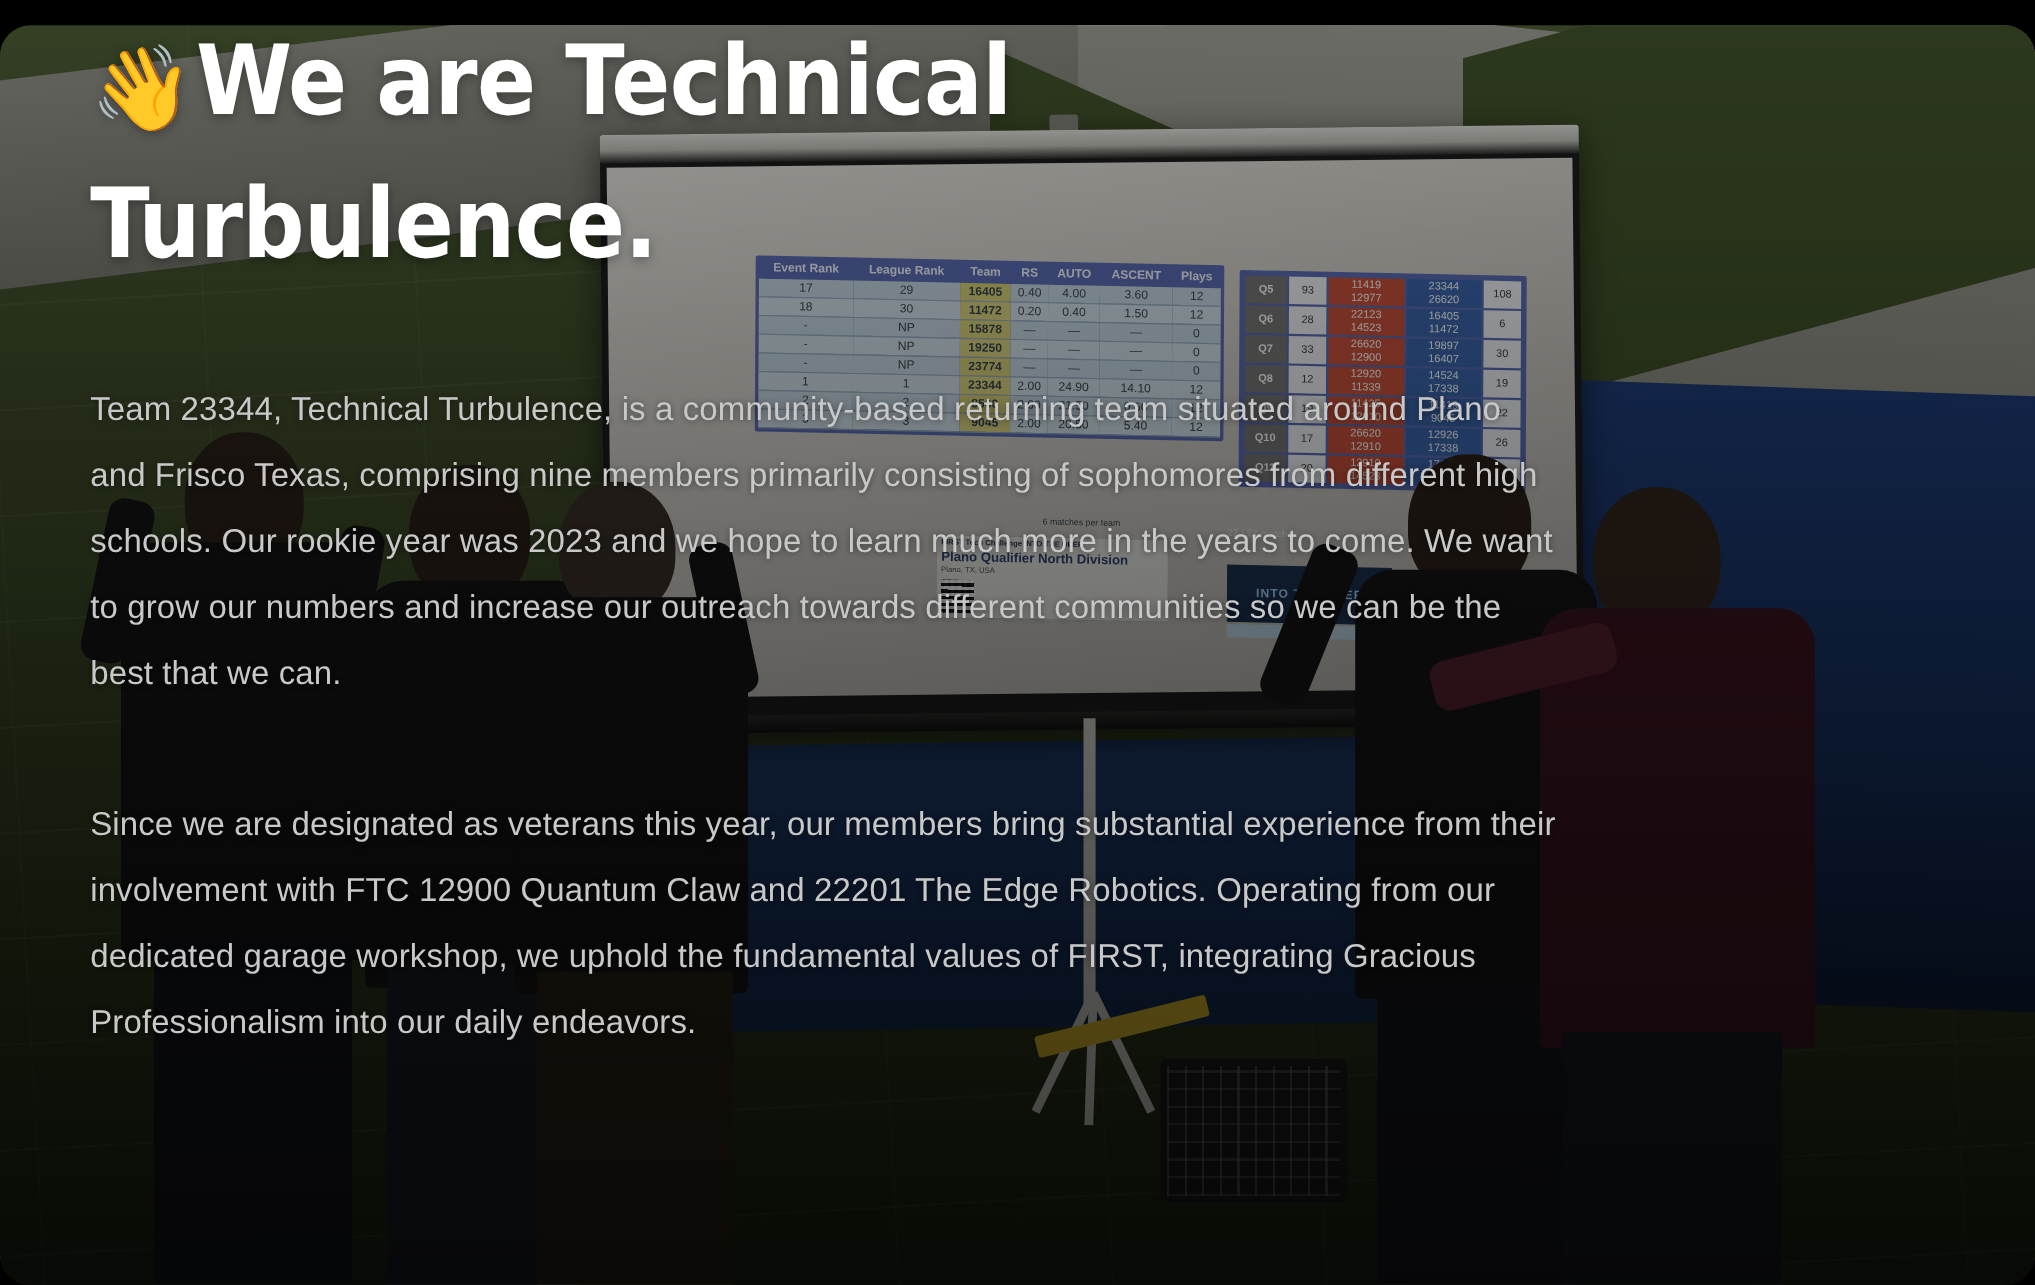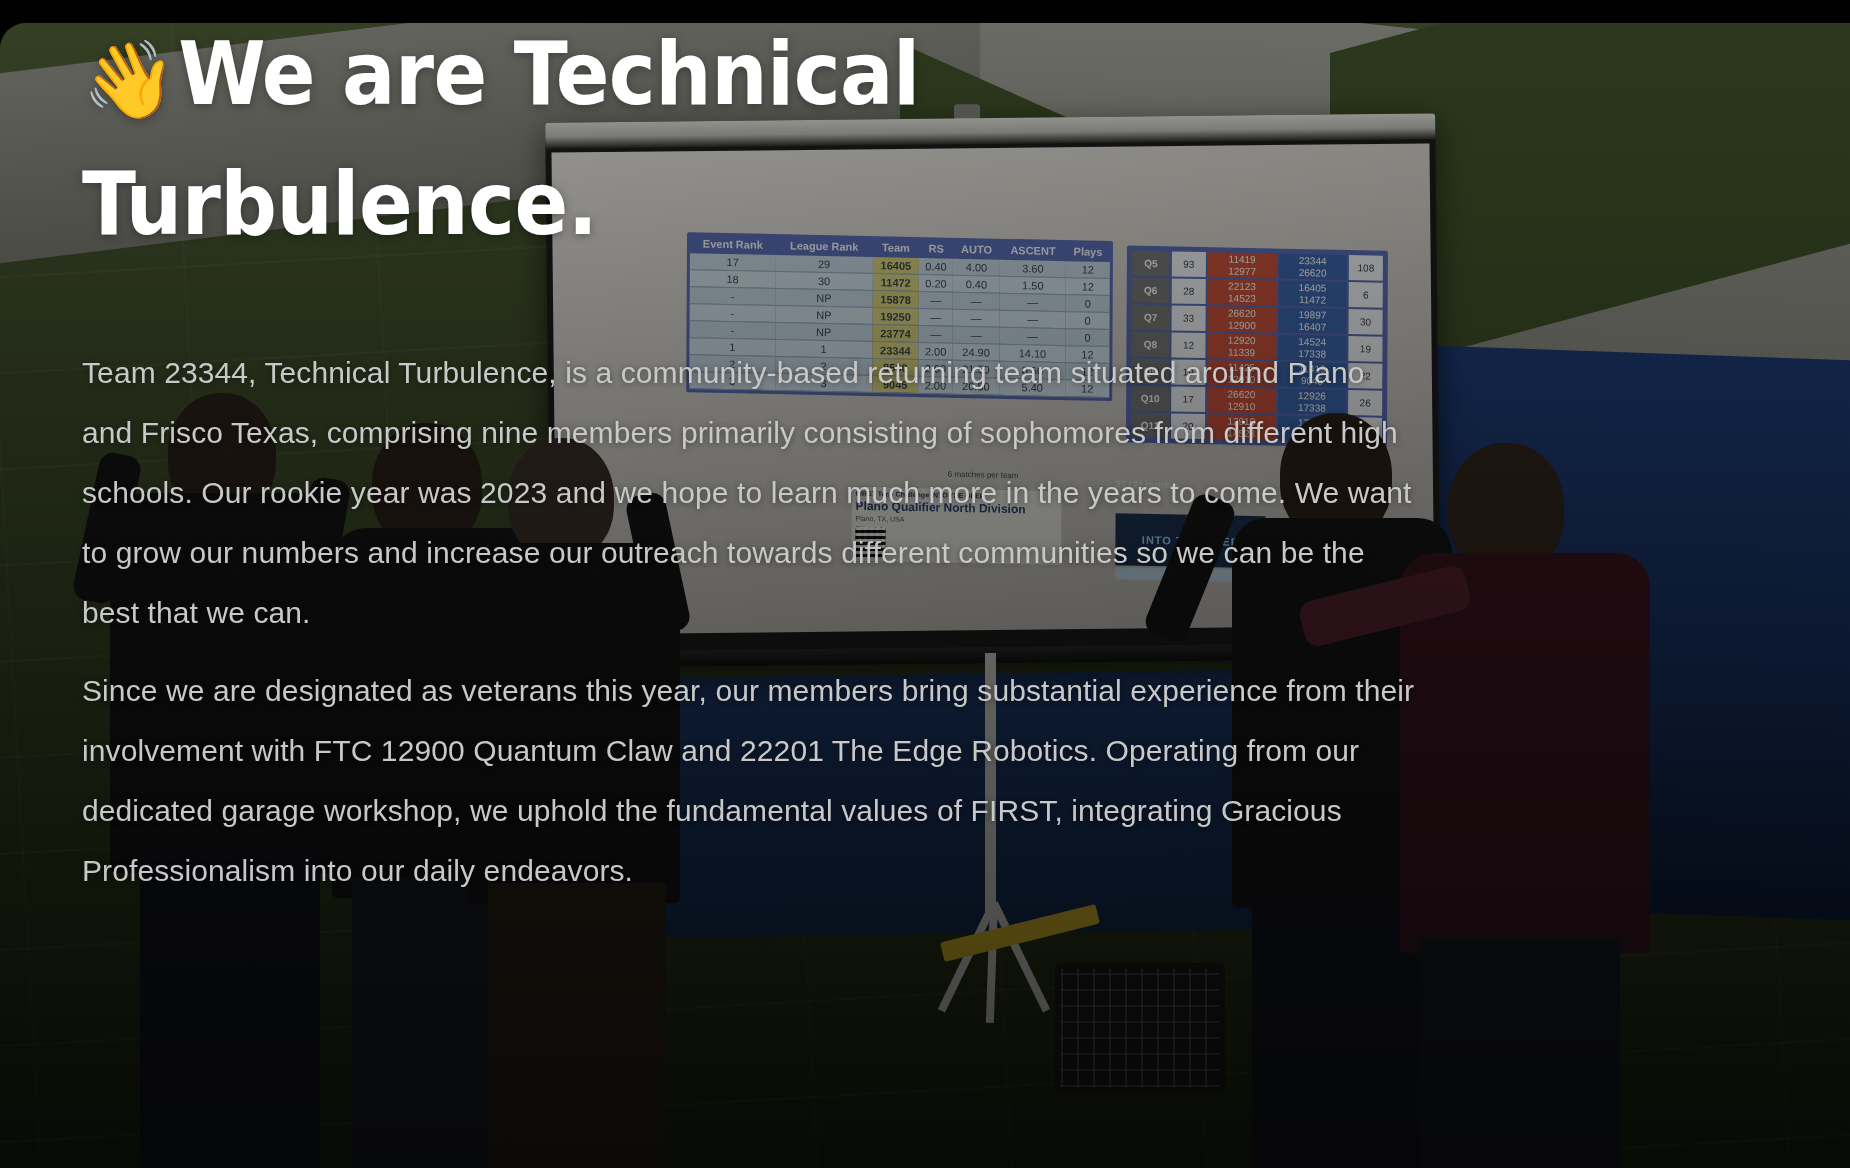--- a/index.html
+++ b/index.html
@@ -26,20 +26,21 @@
   
   #page {
     position: absolute;
     left: 0;
     top: 23px;
     width: 1850px;
     height: 1145px;
     overflow: hidden;
     border-top-left-radius: 26px;
     background: #0d0f0a;
+    border-radius: 28px;
   }
 
   
   #photo {
     position: absolute;
     inset: 0;
     overflow: hidden;
   }
 
   
@@ -385,21 +386,21 @@
     width: 1336px;
     margin: 0;
     color: #c8c8c8;
     font-family: "Liberation Sans", sans-serif;
     font-size: 30px;
     line-height: 60px;
     letter-spacing: 0.1px;
     text-shadow: 0 1px 6px rgba(0,0,0,0.45);
   }
   #para-1 { top: 320px; }
-  #para-2 { top: 638px; }
+  #para-2 { top: 697px; }
 </style>
 </head>
 <body>
 
 <div id="viewport">
   <div id="page">
 
     <div id="photo">
 
       <div class="wall"></div>

